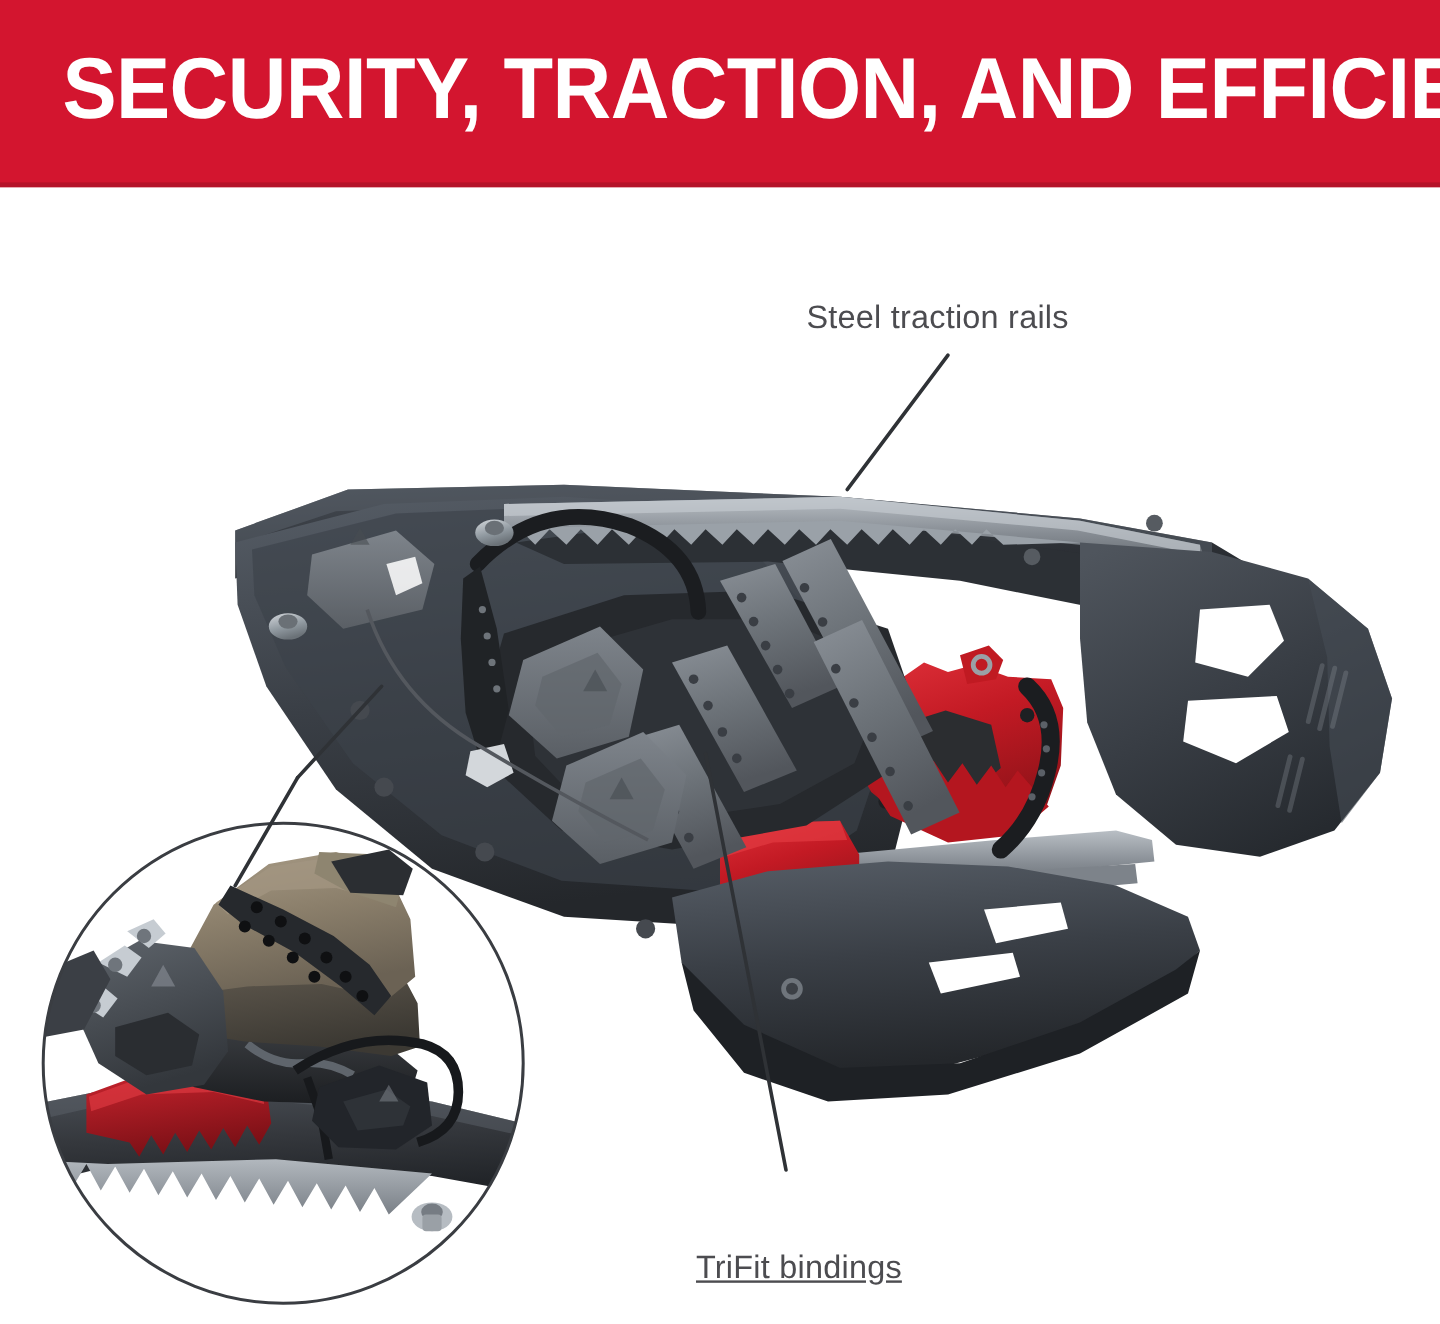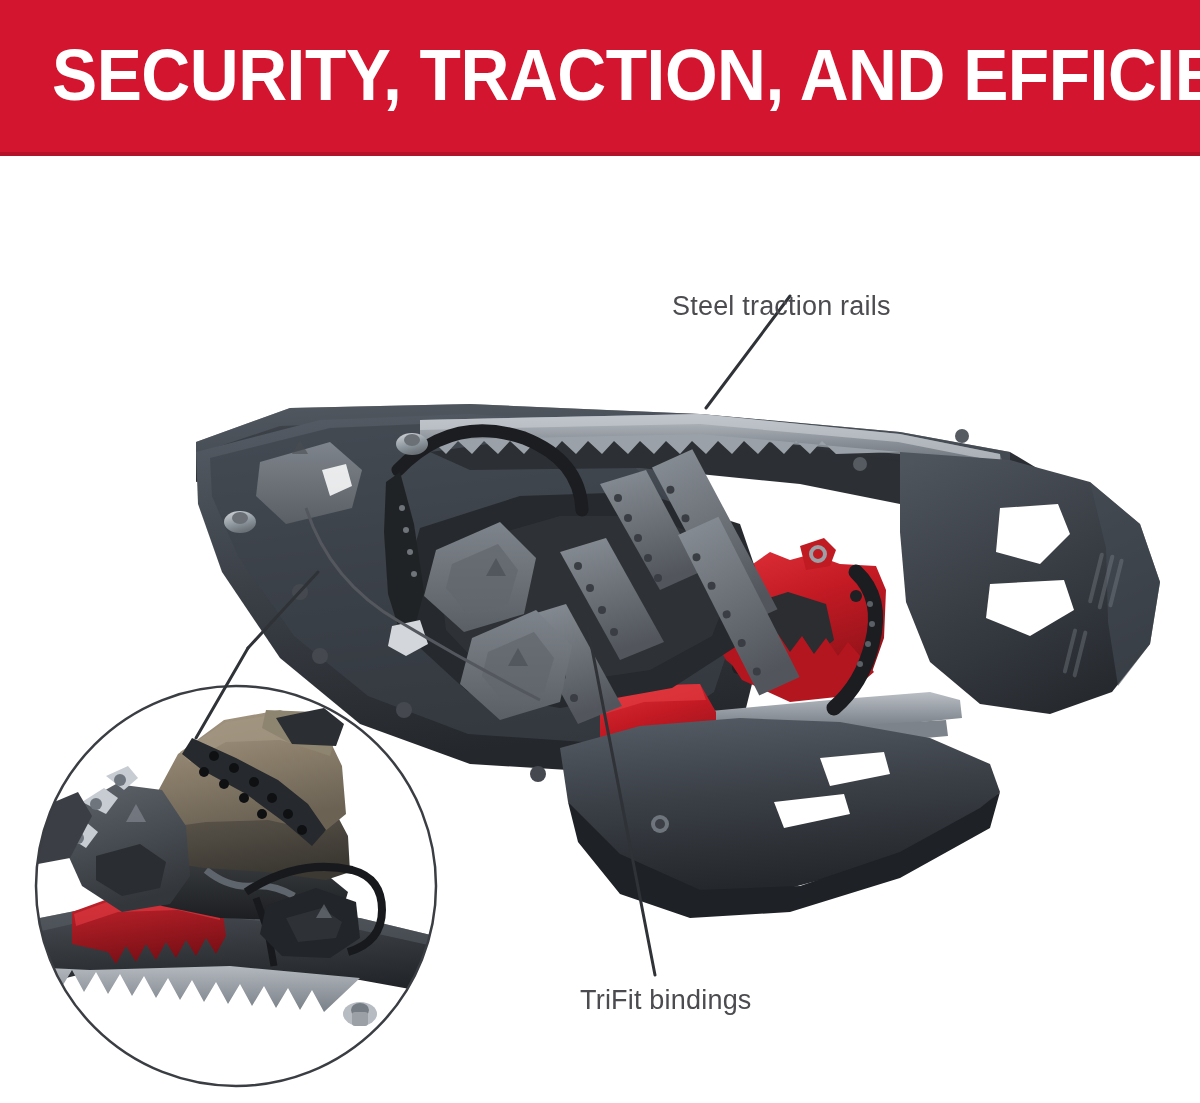--- a/index.html
+++ b/index.html
@@ -45,25 +45,24 @@
   
   .callout {
     position: absolute;
     color: #4c4c50;
     font-family: "Liberation Sans", sans-serif;
     font-weight: 300;
     font-size: 27px;
     line-height: 1.23;
     letter-spacing: 0.2px;
     white-space: pre-line;
-    margin-top: 42px;
   }
   #label-steel   { left: 672px; top: 248px; }
   #label-telev   { left: 80px;  top: 618px; }
-  #label-trifit  { left: 580px; top: 942px; }
+  #label-trifit  { left: 580px; top: 1040px; text-decoration: underline; }
   .tm {
     font-size: 0.62em;
     vertical-align: 0.62em;
     letter-spacing: 0;
   }
 
   
   #overlay {
     position: absolute;
     left: 0; top: 0;

